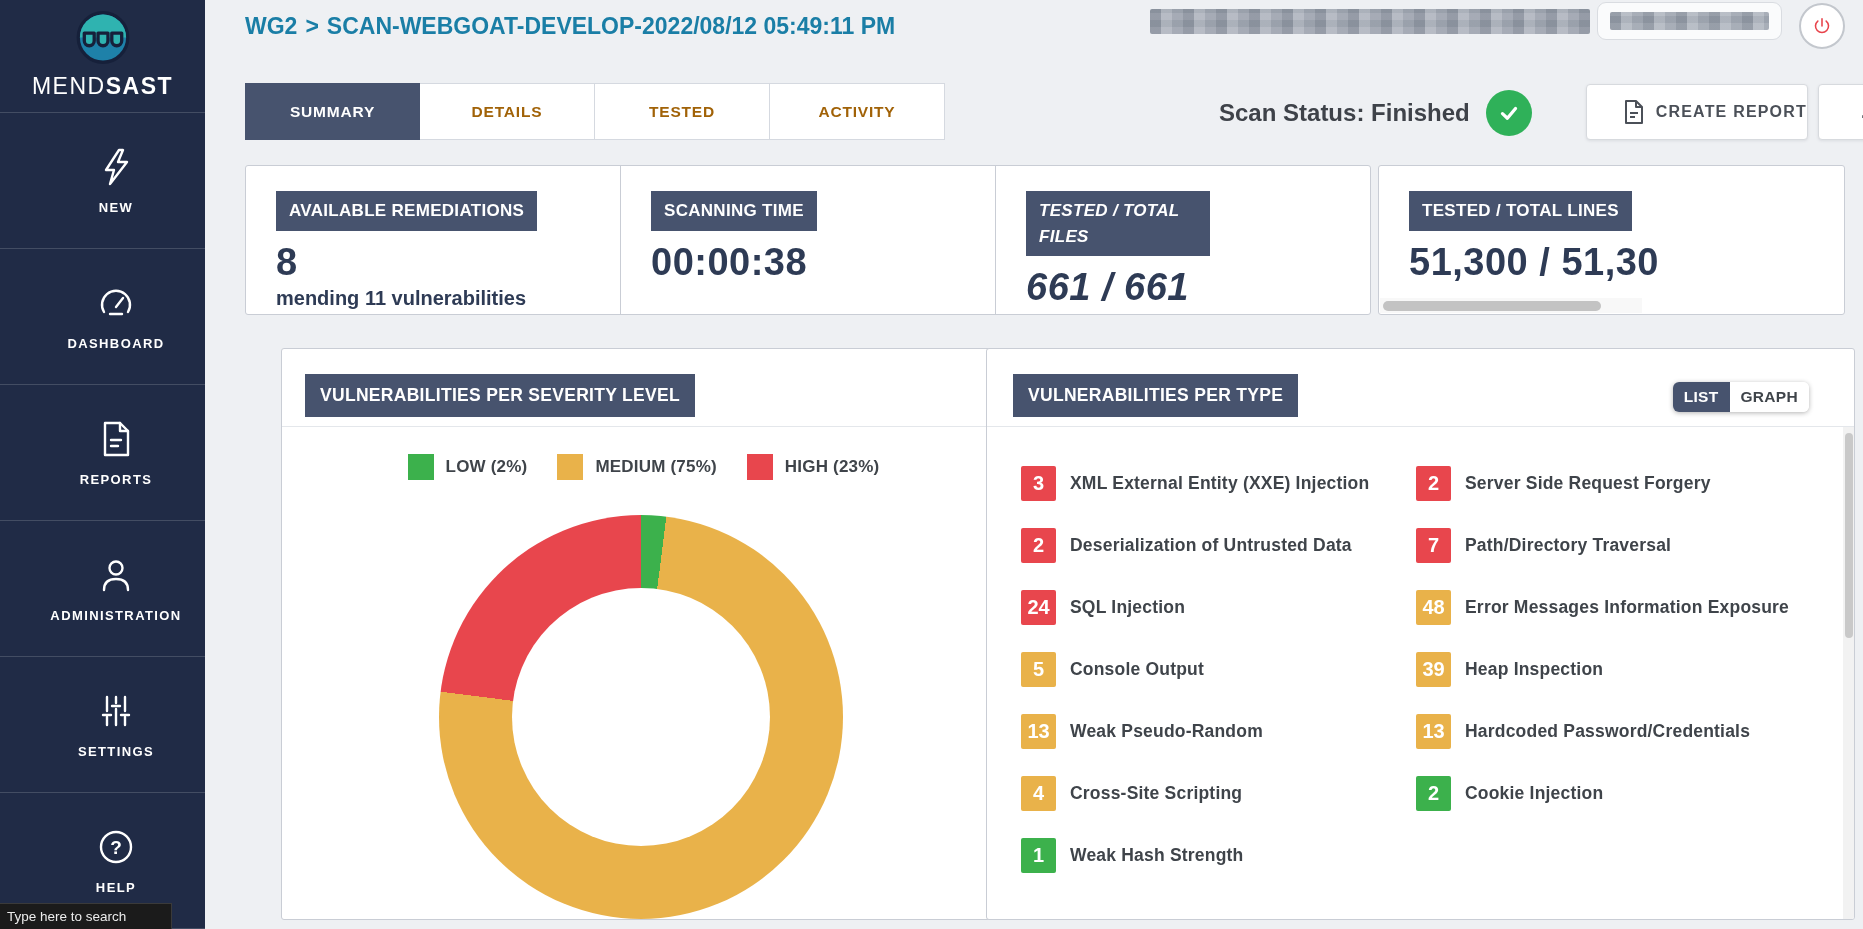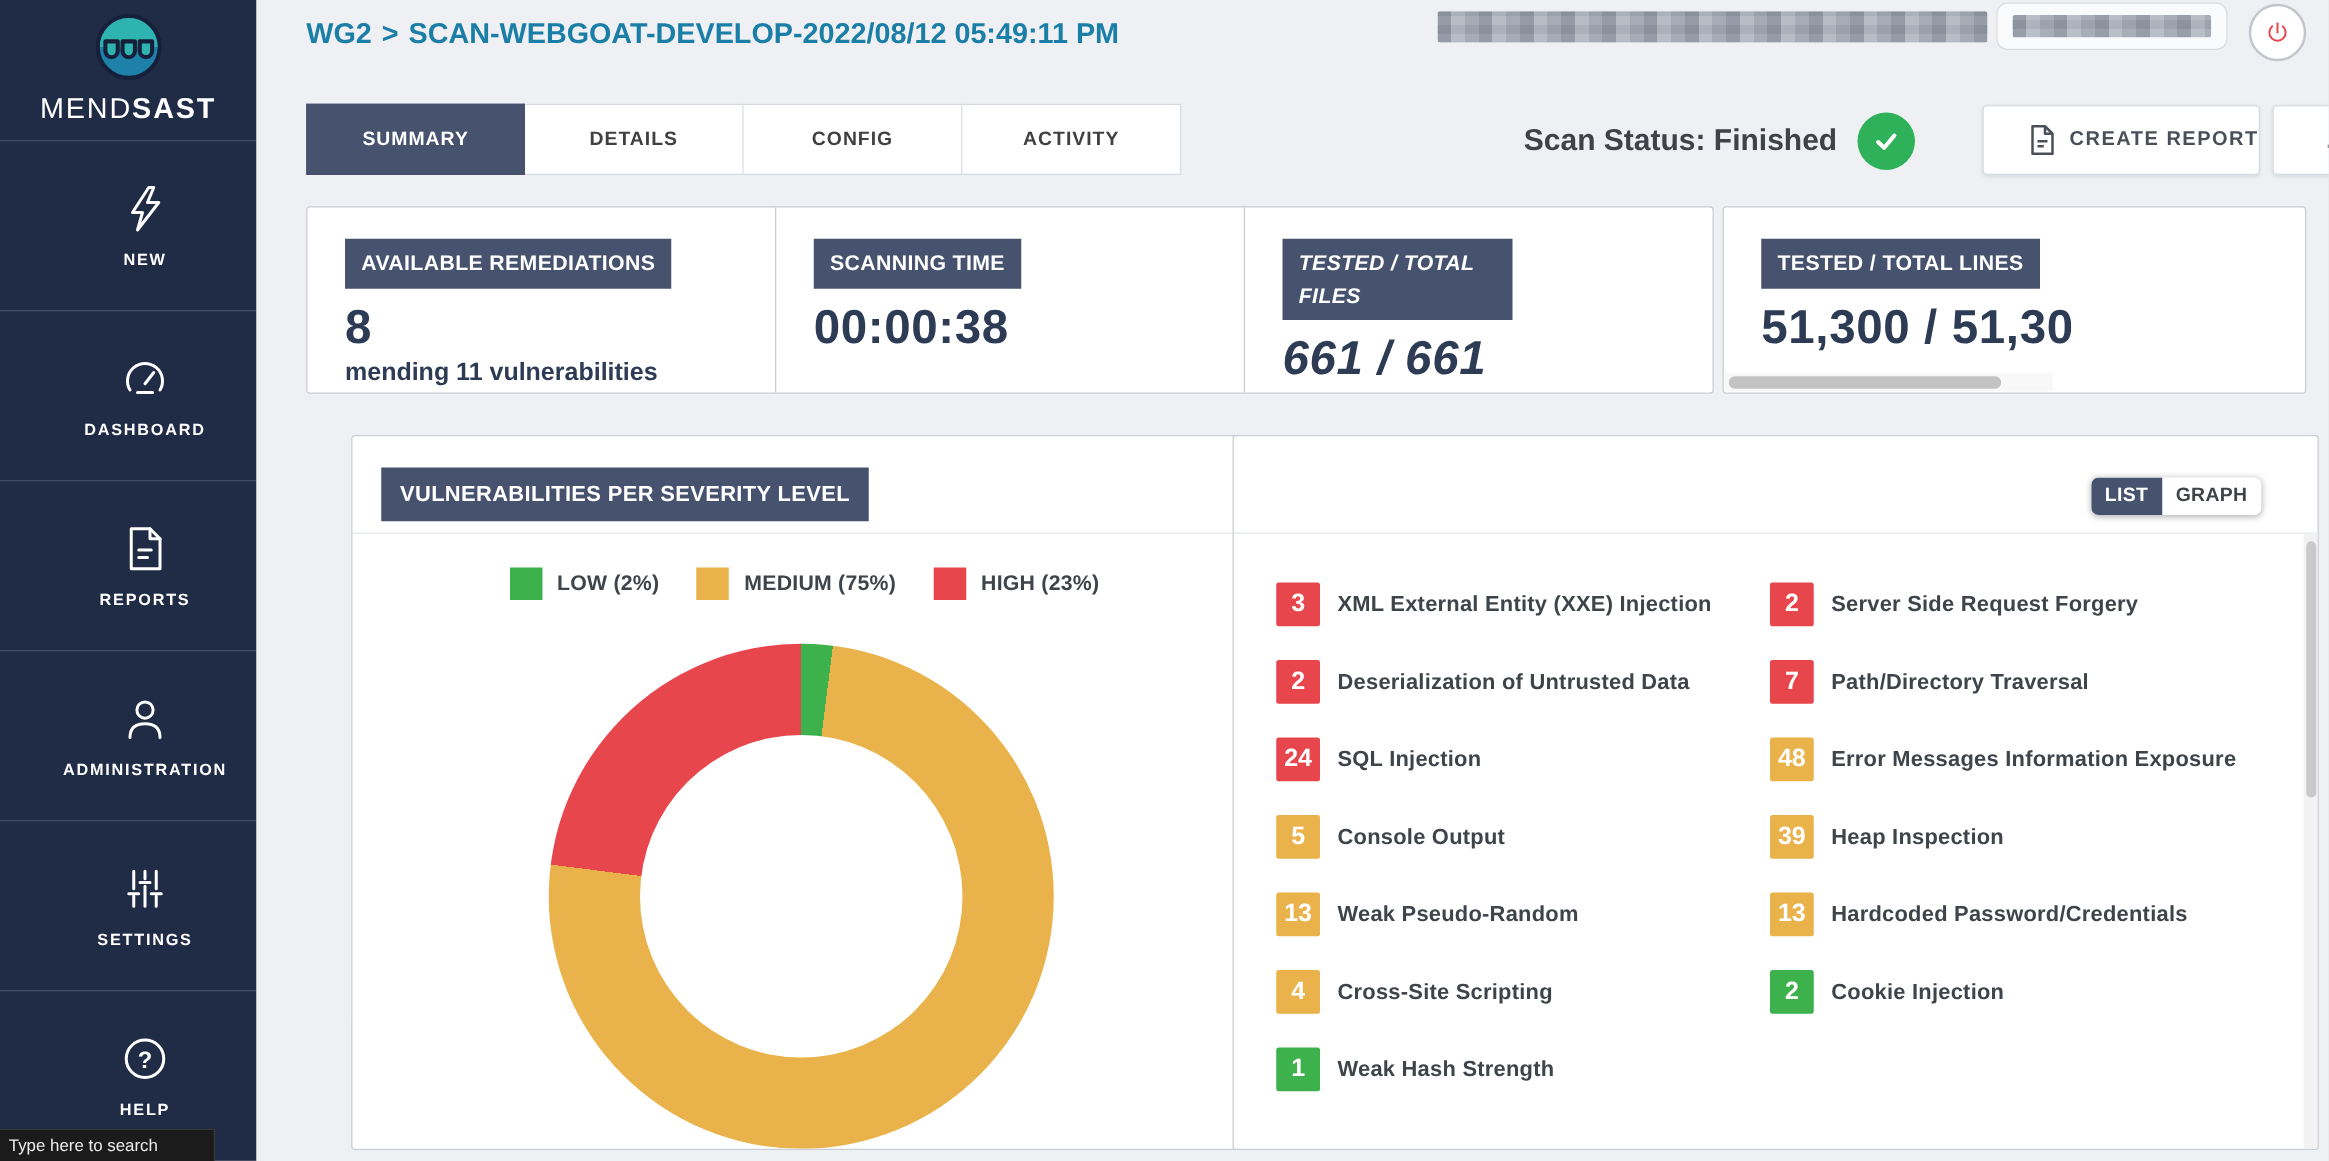--- a/index.html
+++ b/index.html
@@ -30,21 +30,21 @@
   .redact-box{position:absolute;left:1392px;top:2px;width:185px;height:38px;background:#fafbfc;border:1px solid #d9dce1;
               border-radius:9px;display:flex;align-items:center;padding:0 12px;box-sizing:border-box;cursor:pointer;}
   .redact-box .mosaic{flex:1;height:18px;}
   .power-btn{position:absolute;left:1594px;top:3px;width:46px;height:46px;border-radius:50%;background:#fff;
              border:2px solid #c3c7cd;box-sizing:border-box;display:flex;align-items:center;justify-content:center;cursor:pointer;}
   .power-btn svg{width:24px;height:24px;stroke:#e8434b;fill:none;stroke-width:3;stroke-linecap:round;}
 
   
   .tabs{position:absolute;left:40px;top:83px;display:flex;}
   .tab{width:175px;height:57px;display:flex;align-items:center;justify-content:center;font-weight:bold;font-size:15.5px;
-       letter-spacing:.8px;color:#404040;background:#fff;border:1px solid #d5d9e0;border-left:none;box-sizing:border-box;cursor:pointer;}
+       letter-spacing:.8px;color:#a16207;background:#fff;border:1px solid #d5d9e0;border-left:none;box-sizing:border-box;cursor:pointer;}
   .tab:first-child{border-left:1px solid #d5d9e0;}
   .tab.active{background:#47536e;color:#fff;border-color:#47536e;}
   .scan-status{position:absolute;left:1014px;top:88px;height:50px;display:flex;align-items:center;gap:16px;}
   .scan-status .txt{font-size:24px;font-weight:bold;color:#3e4249;white-space:nowrap;}
   .check-circle{width:46px;height:46px;border-radius:50%;background:#2fb159;display:flex;align-items:center;justify-content:center;}
   .check-circle svg{width:30px;height:30px;stroke:#fff;fill:none;stroke-width:5;stroke-linecap:round;stroke-linejoin:round;}
   .btn{background:#fff;border:1px solid #d7dade;border-radius:4px;box-shadow:0 1px 3px rgba(40,50,70,.10);
        display:flex;align-items:center;justify-content:flex-end;cursor:pointer;box-sizing:border-box;margin-left:28px;}
   .create-report{position:absolute;left:1353px;top:84px;width:222px;height:56px;gap:12px;}
   .create-report .lbl{font-size:16px;font-weight:bold;letter-spacing:1.2px;color:#4b5058;}
@@ -181,21 +181,21 @@
     <div class="power-btn">
       <svg viewBox="0 0 46 46">
         <path d="M23 9 v14"></path>
           <path d="M15 13.5 a12.5 12.5 0 1 0 16 0"></path>
       </svg>
     </div>
 
     <div class="tabs">
       <div class="tab active">SUMMARY</div>
       <div class="tab">DETAILS</div>
-      <div class="tab">CONFIG</div>
+      <div class="tab">TESTED</div>
       <div class="tab">ACTIVITY</div>
     </div>
 
     <div class="scan-status">
       <span class="txt"><span>Scan Status:</span> <span>Finished</span></span>
       <span class="check-circle">
         <svg viewBox="0 0 46 46">
             <polyline points="13,24 20.5,31 33,16"></polyline>
           </svg>
       </span>
@@ -247,20 +247,21 @@
           </div>
           <div class="legend-item">
             <span class="legend-swatch" style="background: rgb(232, 70, 77);"></span>
             <span class="legend-label">HIGH (23%)</span>
           </div>
         </div>
       <div class="donut" style="background: conic-gradient(rgb(60, 177, 76) 0deg, rgb(60, 177, 76) 7.2deg, rgb(233, 178, 74) 7.2deg, rgb(233, 178, 74) 277.2deg, rgb(232, 70, 77) 277.2deg, rgb(232, 70, 77) 360deg);"></div>
     </div>
 
     <div class="panel types">
+      <span class="panel-badge">VULNERABILITIES PER TYPE</span>
       <div class="toggle">
         <span class="toggle-seg active">LIST</span>
         <span class="toggle-seg">GRAPH</span>
       </div>
       <div class="panel-divider"></div>
       <div class="type-grid">
           <div class="type-item">
             <span class="type-badge sev-high">3</span>
             <span class="type-label">XML External Entity (XXE) Injection</span>
           </div>

